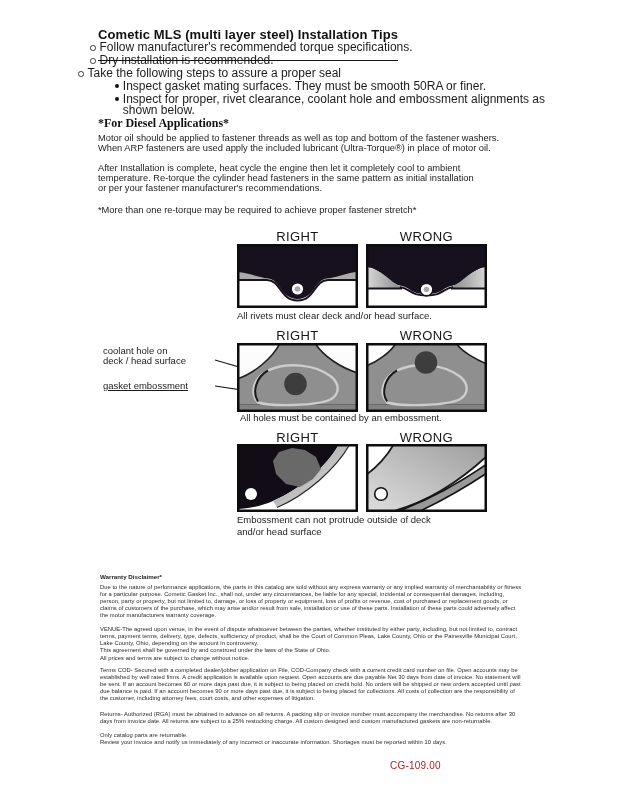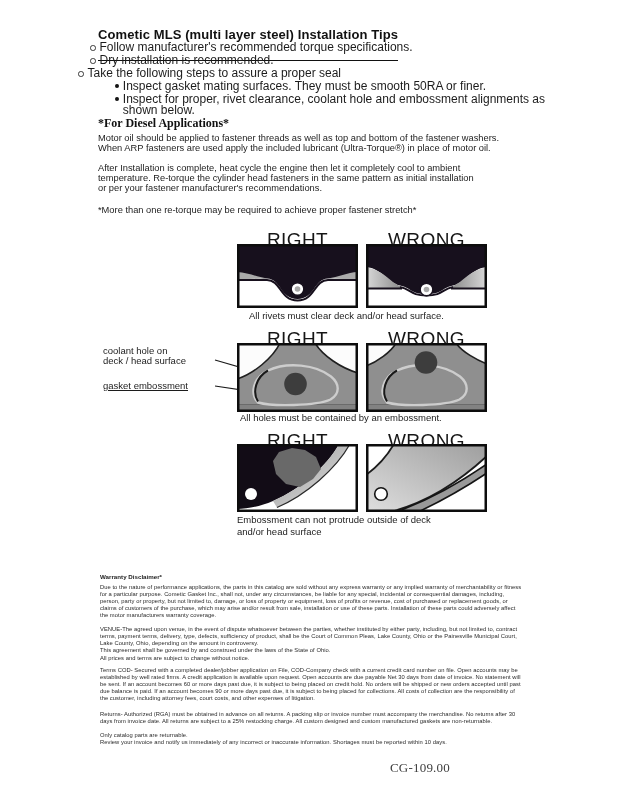--- a/index.html
+++ b/index.html
@@ -12,27 +12,27 @@
          border-bottom:1.5px solid #111;padding-bottom:18px;letter-spacing:.1px;}
 
   .bullet-row{display:flex;align-items:flex-start;font-size:12px;line-height:11px;color:#1c1c1c;}
   .b-circ{flex:0 0 auto;width:3.5px;height:3.5px;border:1px solid #3a3a3a;border-radius:50%;
           margin:3px 4px 0 0;background:#fff;}
   .b-dot{flex:0 0 auto;width:3.8px;height:3.8px;border-radius:50%;background:#141414;margin:3px 4px 0 0;}
 
   .h2{font-size:12px;font-weight:bold;color:#111;font-family:Liberation Serif, serif;}
   .body-p{font-size:9.3px;line-height:10px;color:#1c1c1c;width:440px;}
 
-  .dlabel{width:121px;text-align:center;font-size:19px;letter-spacing:.4px;color:#161616;}
+  .dlabel{width:121px;text-align:center;font-size:13px;letter-spacing:.4px;color:#161616;}
   .caption{font-size:9.5px;line-height:11.5px;color:#1c1c1c;}
   .annot{width:110px;font-size:9.5px;line-height:10px;color:#1c1c1c;}
 
   .legal{width:424px;font-size:5.8px;line-height:7px;color:#2a2a2a;letter-spacing:.05px;}
   .legal-h{font-size:6.2px;font-weight:bold;color:#222;}
-  .pagecode{font-size:13px;color:#404040;letter-spacing:.2px;font-family:Liberation Serif, serif;}
+  .pagecode{font-size:10px;color:#b91c1c;letter-spacing:.2px;}
   svg{display:block;}
 </style>
 </head>
 <body>
 
 <div id="page">
 
   <div class="abs title">Cometic MLS (multi layer steel) Installation Tips</div>
 
   <div class="abs bullet-row" style="left:90px;top:42px;width:470px;">
@@ -93,21 +93,21 @@
     <path d="M0,0 H121 V23 C105,24.5 99,39 87,41.5 C76,43.5 77,50 60.5,50 C44,50 45,43.5 34,41.5 C22,39 16,24.5 0,23 Z" fill="#17101d"></path>
     <path d="M0,23.5 C16,25 24,38 34,42 L34,44.5 L0,44.5 Z" fill="url(#g1wl)"></path>
     <path d="M121,23.5 C105,25 97,38 87,42 L87,44.5 L121,44.5 Z" fill="url(#g1wr)"></path>
     <path d="M0,44.5 H36 M85,44.5 H121" stroke="#17101d" stroke-width="2"></path>
     <path d="M34,43 C45,45 44,51.5 60.5,51.5 C77,51.5 76,45 87,43" fill="none" stroke="#17101d" stroke-width="2"></path>
     <circle cx="60.5" cy="45.5" r="6.3" fill="#ffffff" stroke="#17101d" stroke-width="1.4"></circle>
     <circle cx="60.5" cy="45.5" r="2.8" fill="#a8a8a8"></circle>
     <rect x="1.25" y="1.25" width="118.5" height="61.5" fill="none" stroke="#0d0d0d" stroke-width="2.5"></rect>
   </svg>
 
-  <div class="abs caption" style="left:237px;top:310px;margin-left:12px;">All rivets must clear deck and/or head surface.</div>
+  <div class="abs caption" style="left:237px;top:310px;">All rivets must clear deck and/or head surface.</div>
 
   <div class="abs dlabel" style="left:237px;top:328px;">RIGHT</div>
   <div class="abs dlabel" style="left:366px;top:328px;">WRONG</div>
 
   <div class="abs annot pre" style="left:103px;top:346px;">coolant hole on
 deck / head surface</div>
   <div class="abs annot" style="left:103px;top:381px;text-decoration:underline;">gasket embossment</div>
 
   <svg class="abs" style="left:0px;top:340px;pointer-events:none;" width="310" height="70" viewBox="0 0 310 70">
     <line x1="215" y1="20" x2="284" y2="40" stroke="#1a1a1a" stroke-width="1.1"></line>

